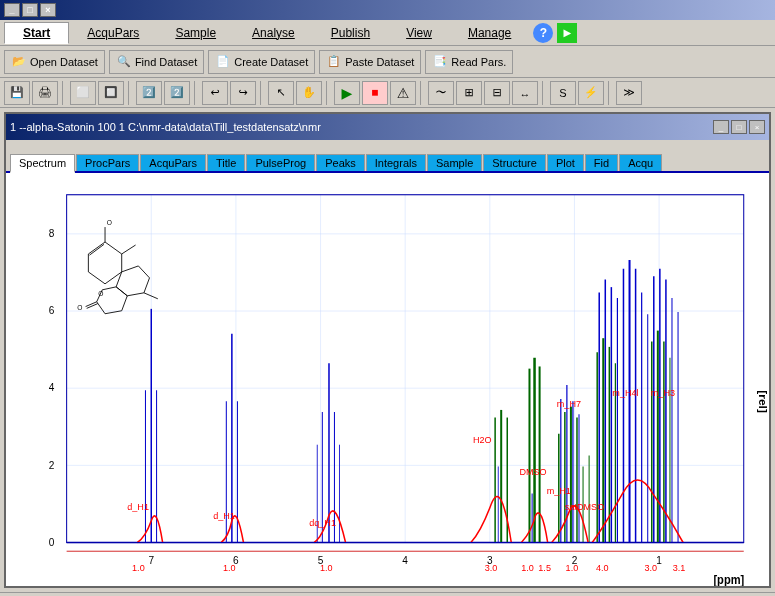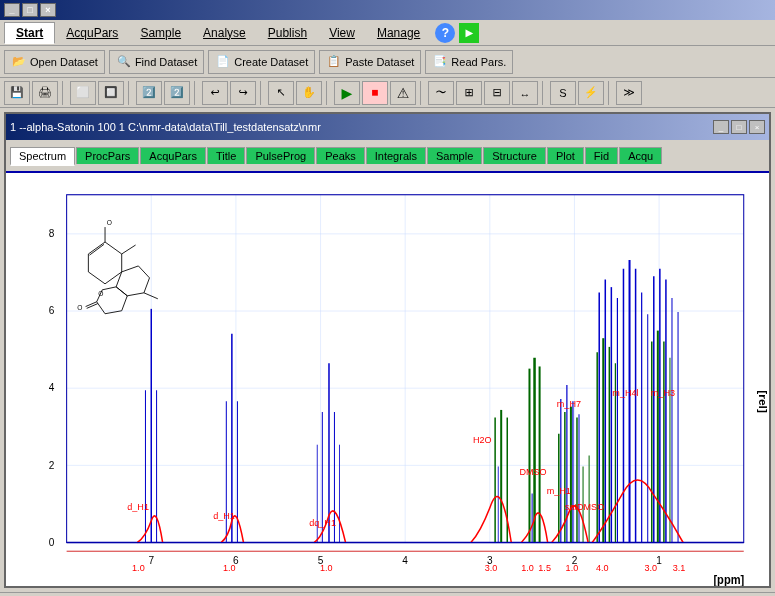--- a/index.html
+++ b/index.html
@@ -40,21 +40,21 @@
     
     #menu-bar {
       background: #d4d0c8;
       height: 26px;
       display: flex;
       align-items: center;
       padding: 0 4px;
       border-bottom: 1px solid #999;
     }
     .menu-item {
-      padding: 3px 11px;
+      padding: 3px 18px;
       cursor: pointer;
       font-size: 12px;
       color: #000;
       text-decoration: underline;
     }
     .menu-item.active {
       background: white;
       border: 1px solid #999;
       border-bottom: 1px solid white;
       font-weight: bold;
@@ -132,30 +132,30 @@
     #inner-title-btns {
       display: flex; gap: 2px;
     }
 
     
     #tabs-bar {
       background: #d4d0c8;
       height: 33px;
       display: flex;
       align-items: flex-end;
-      padding: 7px 4px;
+      padding: 0 4px;
       border-bottom: 2px solid #0000aa;
     }
     .tab {
       padding: 2px 8px;
       border: 1px solid #999;
       border-bottom: none;
       cursor: pointer;
       font-size: 11px;
-      background: #22c55e;
+      background: #0ea5e9;
       margin-right: 1px;
     }
     .tab.active {
       background: white;
       border-bottom: 2px solid white;
       margin-bottom: -2px;
     }
 
     
     #chart-area {

